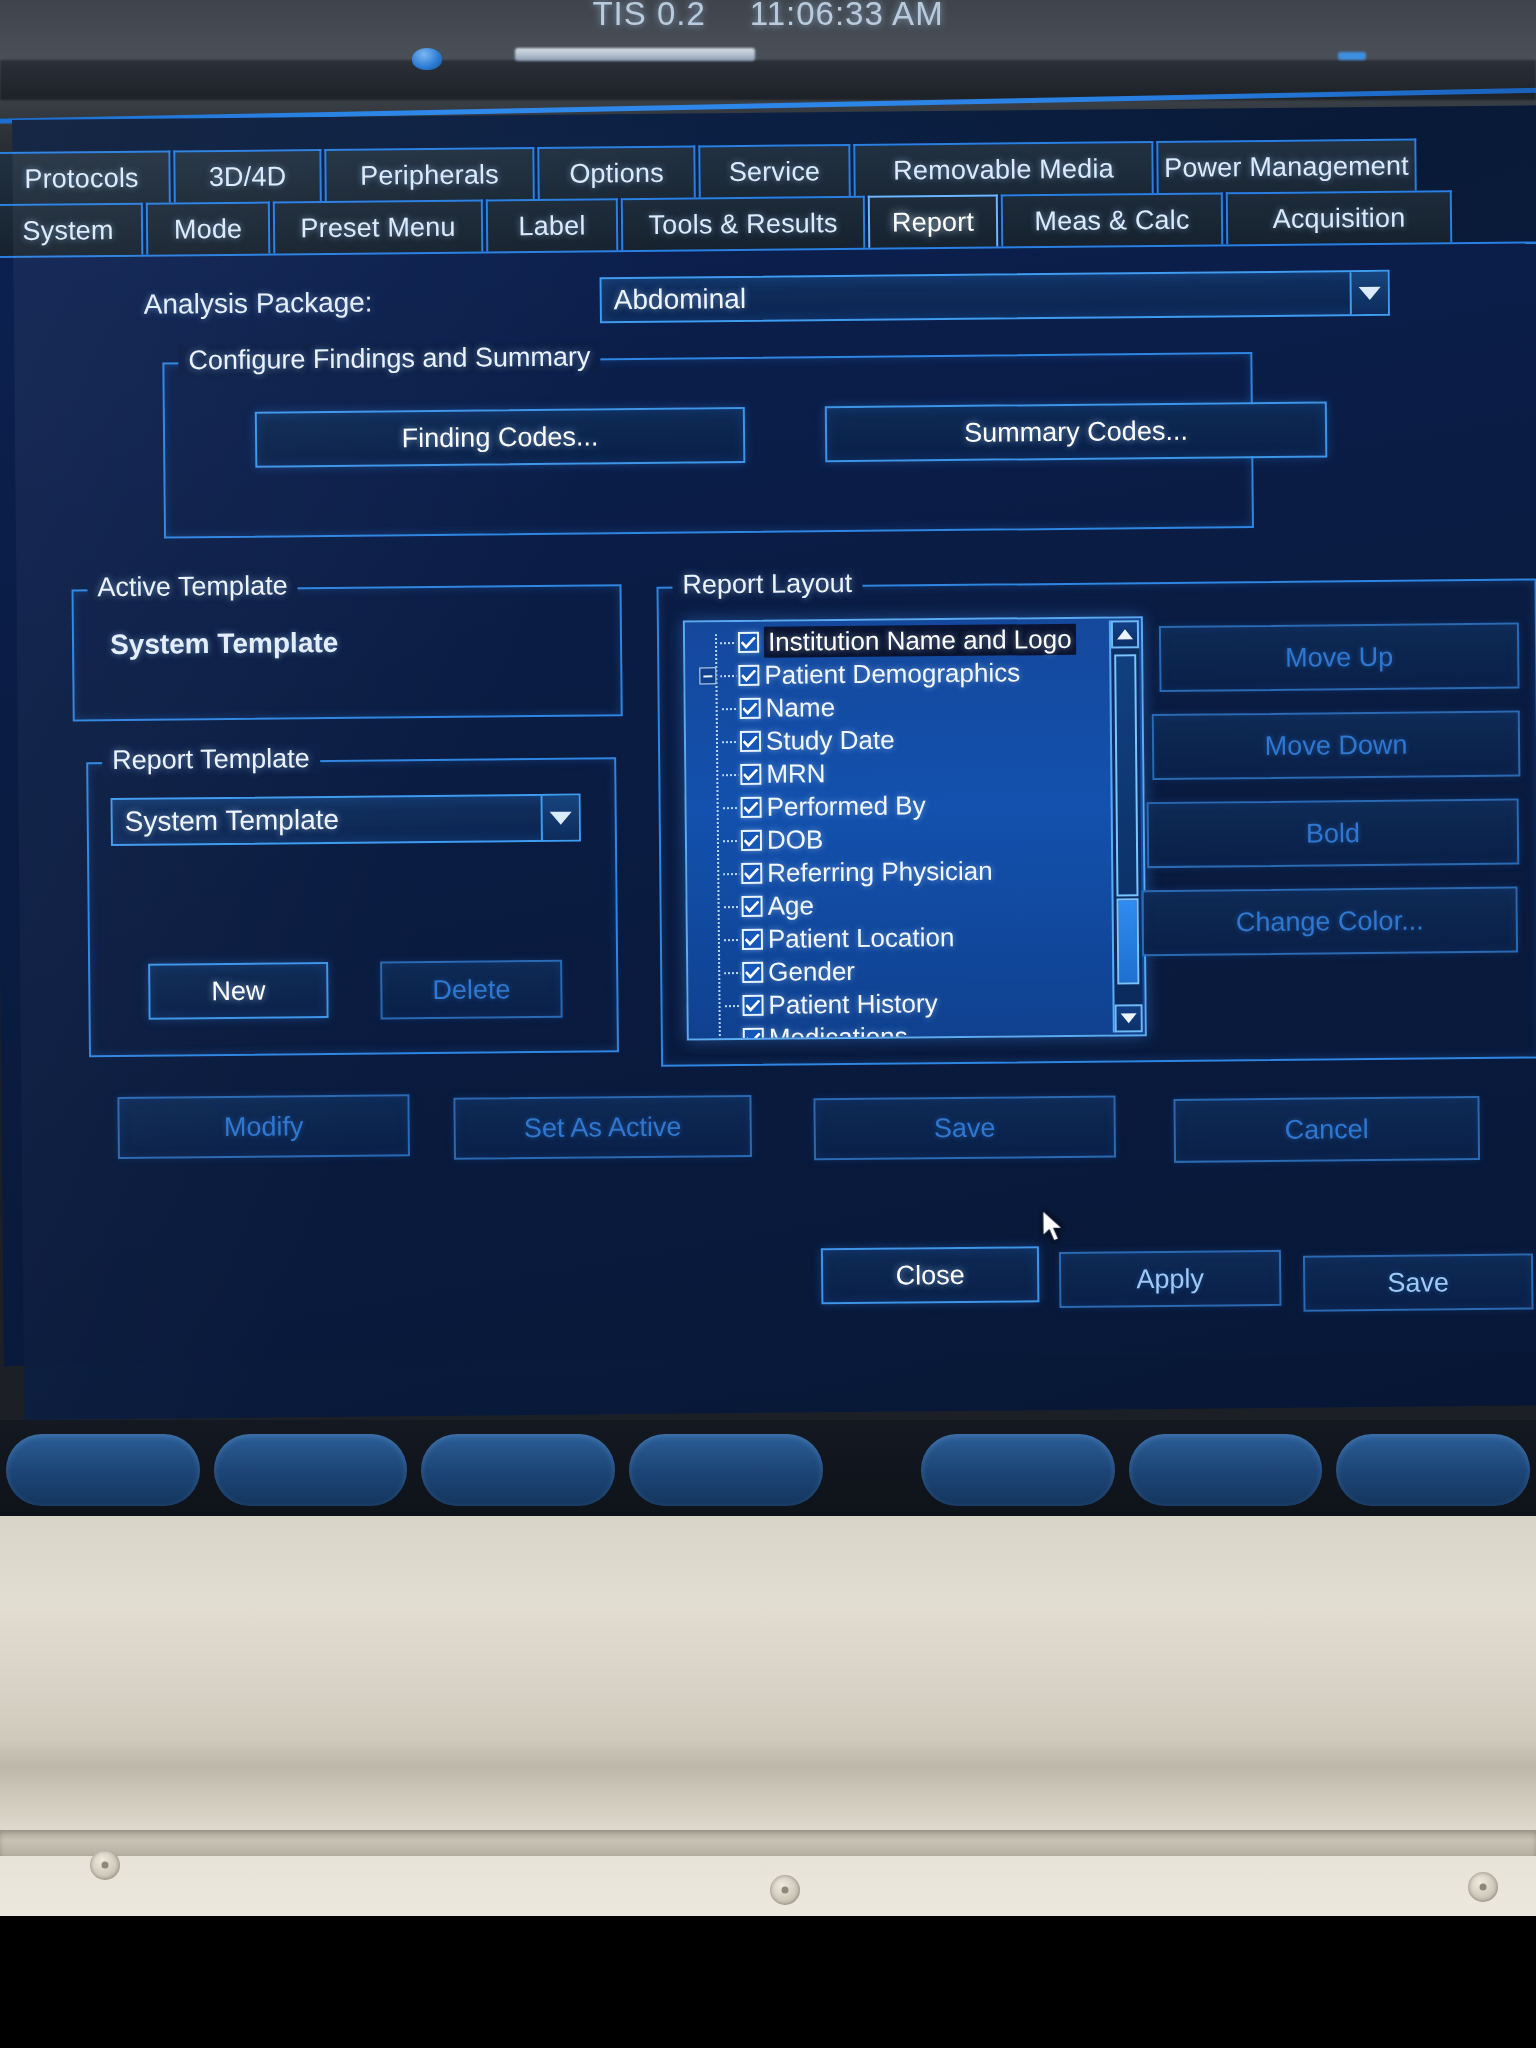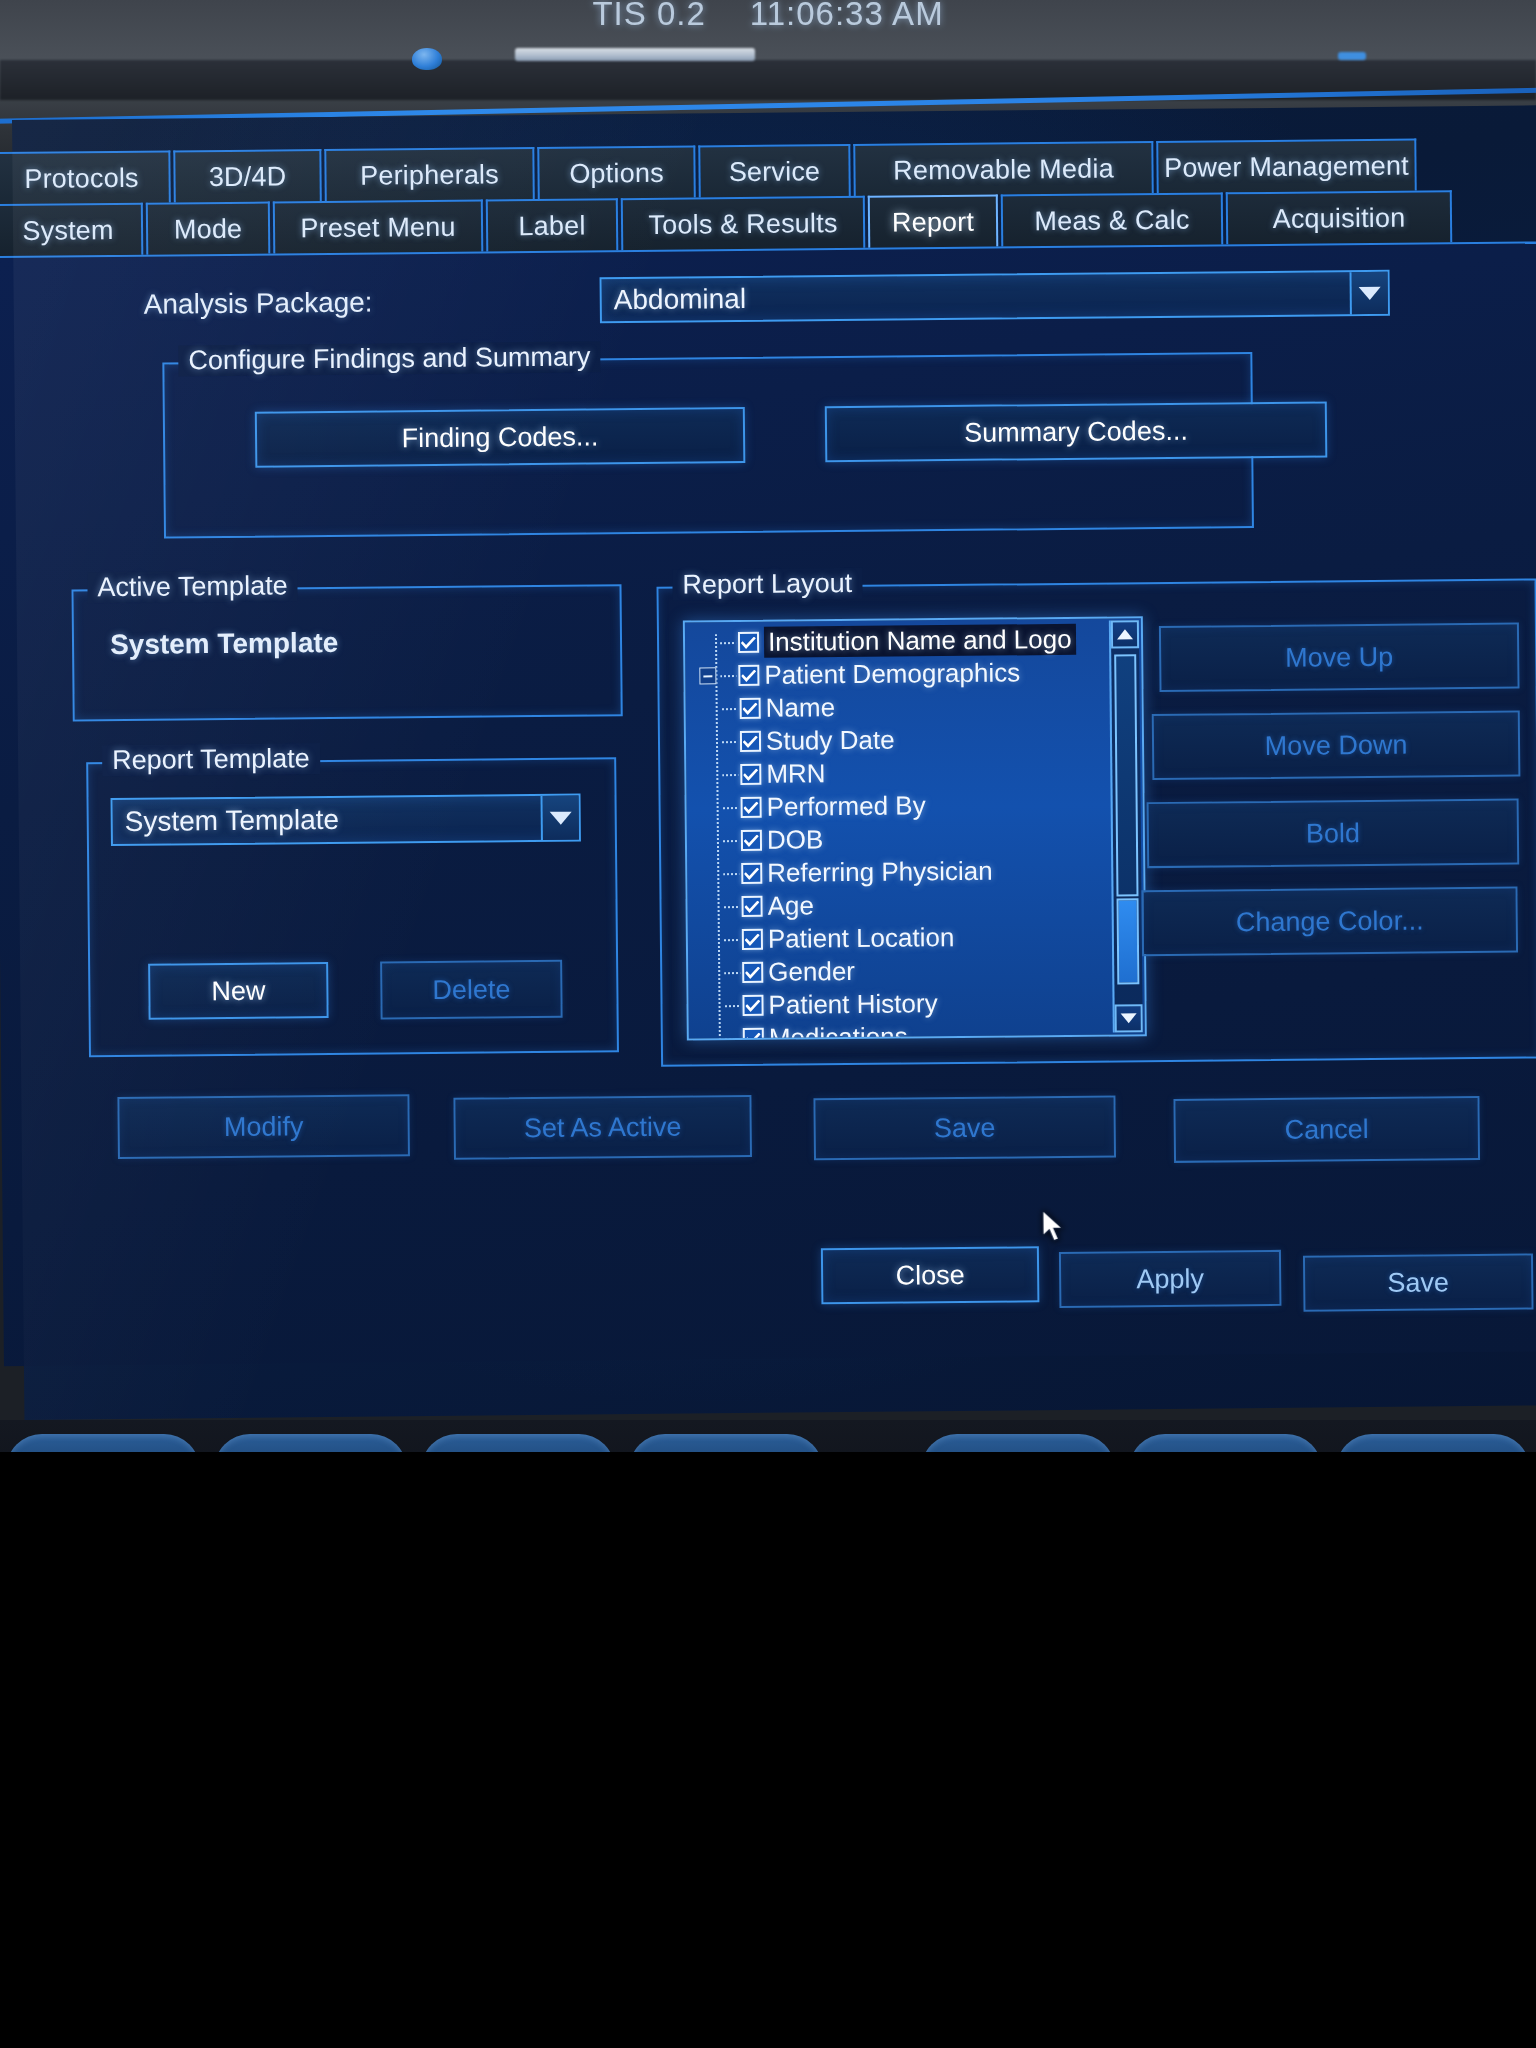--- a/index.html
+++ b/index.html
@@ -4,21 +4,21 @@
 <style>
   * { box-sizing: border-box; margin: 0; padding: 0; }
   html, body {
     width: 1536px; height: 2048px;
     background: #000;
     font-family: "Liberation Sans", sans-serif;
     overflow: hidden;
   }
   #stage {
     position: relative;
-    width: 1536px; height: 1452px;
+    width: 1536px; height: 1916px;
     background: #1b1a1a;
     overflow: hidden;
   }
 
   
   .monitor-surround {
     position: absolute; left: 0; top: 0; width: 1536px; height: 1470px;
     background:
       linear-gradient(180deg, #3f444c 0%, #4a5058 4%, #2d3238 9%, #23272c 12%, #1c2026 16%);
   }

